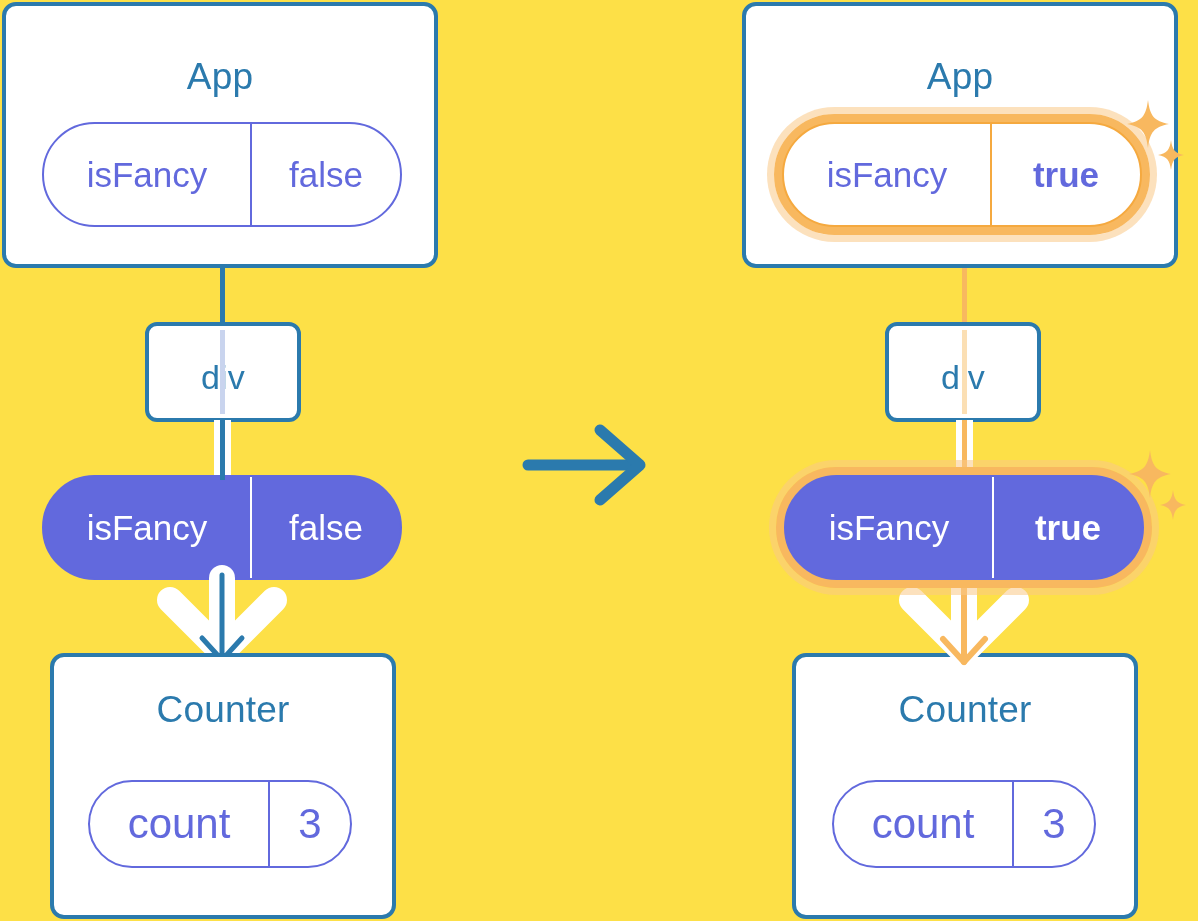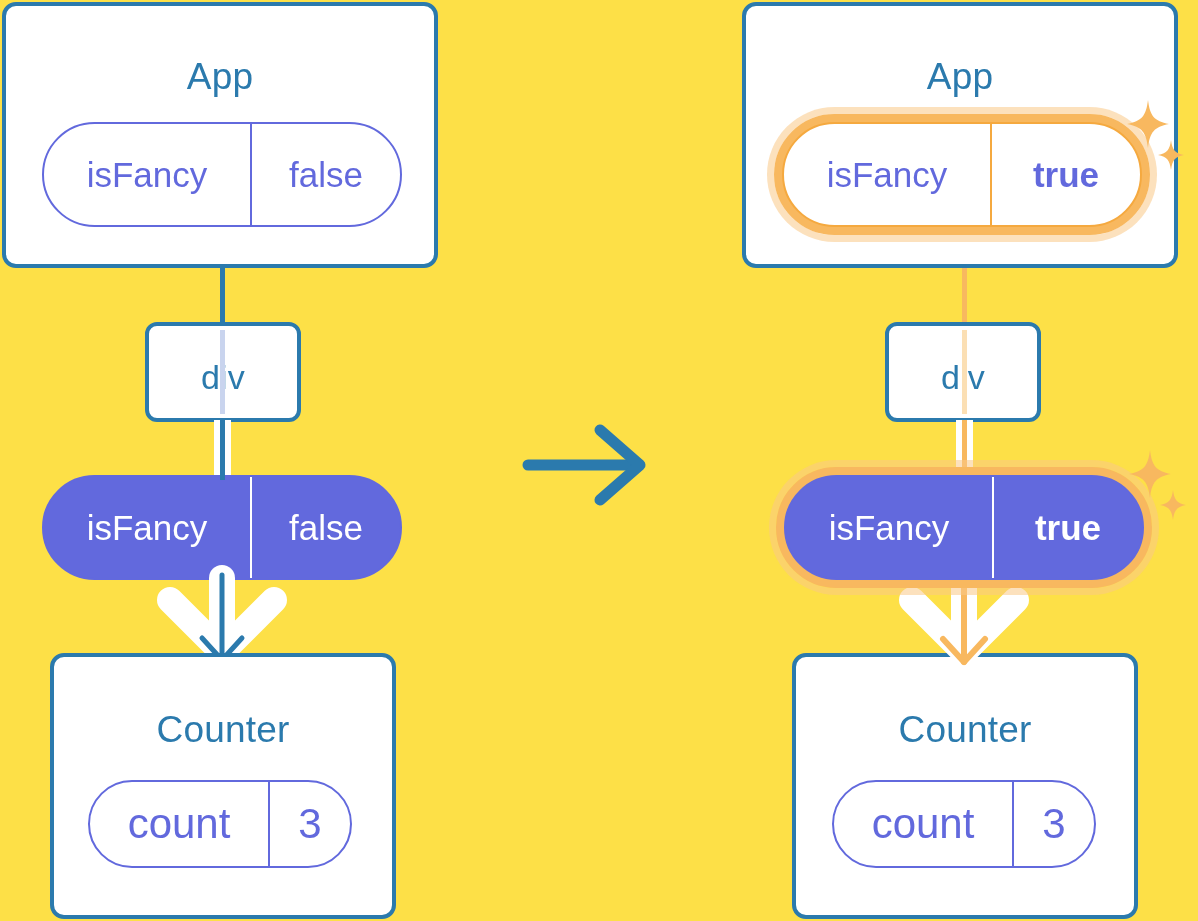--- a/index.html
+++ b/index.html
@@ -47,21 +47,21 @@
   .app-card   { left: 2px;  top: 2px;   width: 436px; height: 266px; }
   .app-card .card-title { top: 50px; }
 
   
   .div-card   { left: 145px; top: 322px; width: 156px; height: 100px;
                 border-radius: 12px; }
   .div-card .card-title { top: 32px; font-size: 34px; }
 
   
   .counter-card { left: 50px; top: 653px; width: 346px; height: 266px; }
-  .counter-card .card-title { top: 52px; }
+  .counter-card .card-title { top: 32px; }
 
   
   .pill {
     position: absolute;
     box-sizing: border-box;
     display: flex;
     align-items: stretch;
     border-radius: 999px;
     overflow: hidden;
   }

